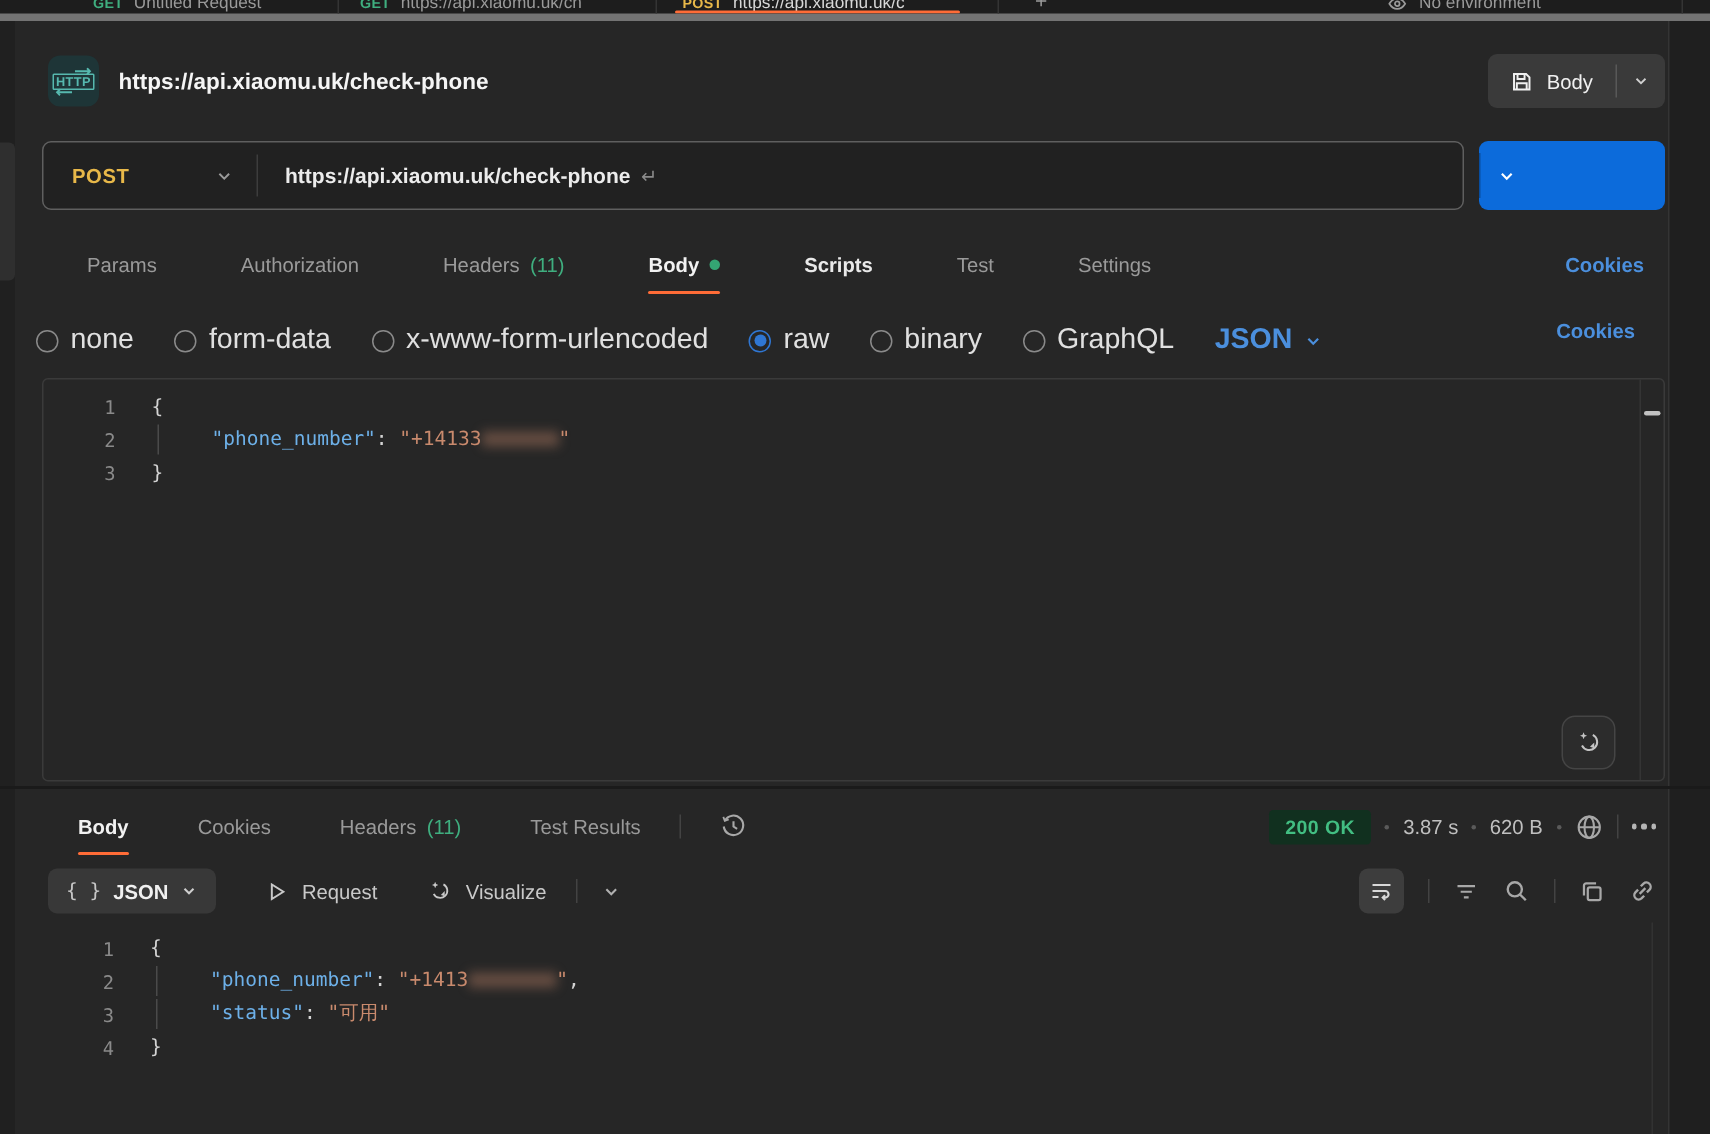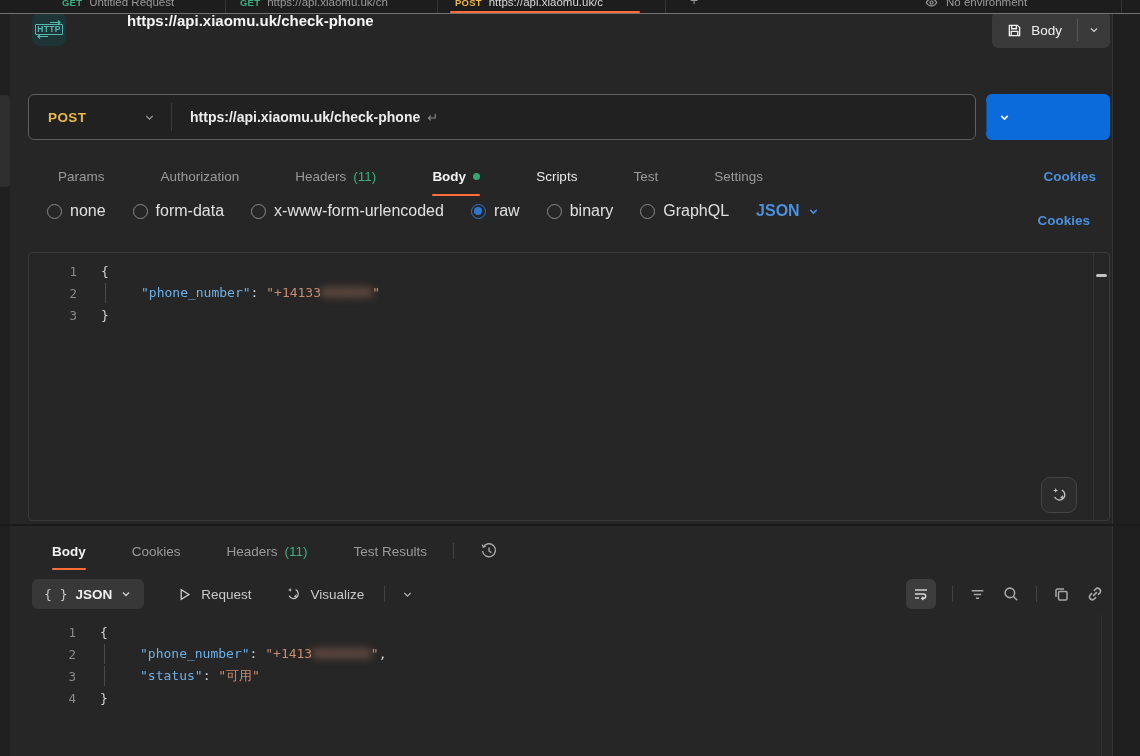--- a/index.html
+++ b/index.html
@@ -4,34 +4,34 @@
 <style>
   * { margin:0; padding:0; box-sizing:border-box; }
   html,body { background:#1a1a1a; }
   .app{
     position:relative; width:1140px; height:756px; overflow:hidden;
     background:#262626; font-family:"Liberation Sans", sans-serif;
     color:#d0d0d0; -webkit-font-smoothing:antialiased;
   }
   svg{display:block;}
   
-  .topstrip{position:absolute;top:0;left:0;width:1140px;height:14px;background:#1d1d1d;border-bottom:1px solid #737373;overflow:hidden;z-index:5;}
+  .topstrip{position:absolute;top:0;left:0;width:1140px;height:14px;background:#1d1d1d;border-bottom:5px solid #737373;overflow:hidden;z-index:5;}
   .tstab{position:absolute;top:-8px;height:20px;display:flex;align-items:center;gap:7px;font-size:11.5px;color:#9a9a9a;white-space:nowrap;}
   .tsmethod{font-size:9.5px;font-weight:bold;letter-spacing:.2px;}
   .tsm-get{color:#3fae7f;} .tsm-post{color:#e8b849;}
   .tsdiv{position:absolute;top:0;width:1px;height:14px;background:#343434;}
   .tsunderline{position:absolute;left:450px;bottom:0;width:190px;height:2px;background:#ff6c37;border-radius:1px;}
   .tsplus{position:absolute;left:690px;top:-8px;font-size:14px;color:#9a9a9a;}
   .tsenv{position:absolute;left:925px;top:-8px;height:20px;display:flex;align-items:center;gap:8px;font-size:11.5px;color:#9a9a9a;}
   
   .left-sliver{position:absolute;top:14px;left:0;width:10px;height:742px;background:#202020;}
   .sliver-handle{position:absolute;top:81px;left:0;width:10px;height:92px;background:#2f2f2f;border-radius:0 4px 4px 0;}
   .right-edge{position:absolute;top:14px;left:1112px;width:28px;height:742px;background:#1f1f1f;border-left:1px solid #343434;}
   
-  .req-header{position:absolute;top:12px;left:10px;width:1100px;height:44px;display:flex;gap:48px;}
+  .req-header{position:absolute;top:32px;left:10px;width:1100px;height:44px;display:flex;align-items:center;}
   .http-badge{width:34px;height:34px;margin-left:22px;border-radius:8px;background:#1e3537;display:flex;flex-direction:column;align-items:center;justify-content:center;color:#56b8ae;flex:none;}
   .http-badge .arrow-top{align-self:flex-end;margin-right:4px;margin-bottom:-1px;}
   .http-badge .arrow-bot{align-self:flex-start;margin-left:4px;margin-top:-1px;}
   .http-badge .txt{font-size:8.5px;font-weight:bold;letter-spacing:.3px;border:1px solid #56b8ae;border-radius:1px;padding:0 1px;line-height:9px;}
   .req-title{margin-left:13px;font-size:15px;font-weight:bold;color:#f5f5f5;}
   .save-group{margin-left:auto;height:36px;display:flex;align-items:stretch;background:#3a3a3a;border-radius:6px;overflow:hidden;}
   .save-btn{display:flex;align-items:center;gap:9px;padding:0 15px;font-size:13.5px;color:#f0f0f0;cursor:pointer;}
   .save-div{width:1px;background:#585858;margin:7px 0;}
   .save-caret{width:32px;display:flex;align-items:center;justify-content:center;color:#d0d0d0;cursor:pointer;}
   
@@ -44,26 +44,26 @@
   .enter-hint{margin-left:7px;color:#8a8a8a;font-weight:normal;font-size:13px;}
   .send-group{width:124px;height:46px;background:#0c6bdb;border-radius:6px;display:flex;align-items:stretch;overflow:hidden;flex:none;}
   .send-btn{flex:1;display:flex;align-items:center;justify-content:center;color:#fff;font-size:14.5px;font-weight:bold;cursor:pointer;}
   .send-div{width:1px;background:rgba(0,0,0,.28);margin:8px 0;}
   .send-caret{width:34px;display:flex;align-items:center;justify-content:center;color:#fff;cursor:pointer;}
   
   .req-tabs{position:absolute;top:156px;left:38px;height:40px;display:flex;align-items:stretch;gap:36px;font-size:13.5px;color:#9a9a9a;}
   .rtab{position:relative;display:flex;align-items:center;gap:7px;cursor:pointer;white-space:nowrap;margin-left:20px;}
   .rtab.active{color:#f2f2f2;font-weight:bold;}
   .rtab.active::after{content:'';position:absolute;left:0;right:0;bottom:0;height:2px;background:#ff6c37;border-radius:1px;}
-  .rtab.bright{color:#e9e9e9;font-weight:normal;}
+  .rtab.bright{color:#e9e9e9;font-weight:bold;}
   .count-green{color:#3fae7f;}
   .green-dot{width:7px;height:7px;border-radius:50%;background:#34a573;}
   .cookies-link{position:absolute;top:156px;right:44px;height:40px;display:flex;align-items:center;color:#4b8fdd;font-weight:bold;font-size:13.5px;cursor:pointer;}
   
-  .radio-row{position:absolute;top:202px;left:47px;height:36px;display:flex;align-items:flex-start;gap:27px;font-size:16px;color:#e0e0e0;}
+  .radio-row{position:absolute;top:202px;left:24px;height:36px;display:flex;align-items:flex-end;gap:27px;font-size:19px;color:#e0e0e0;}
   .radio-item{display:flex;align-items:center;gap:8px;cursor:pointer;}
   .radio{width:15px;height:15px;border-radius:50%;border:1.5px solid #8a8a8a;position:relative;flex:none;}
   .radio.sel{border-color:#2f76d2;}
   .radio.sel::after{content:'';position:absolute;inset:2.5px;border-radius:50%;background:#2f76d2;}
   .lang-select{display:flex;align-items:center;gap:7px;color:#4b8fdd;font-weight:bold;cursor:pointer;}
   .beautify-link{position:absolute;top:202px;right:50px;height:36px;display:flex;align-items:center;color:#4b8fdd;font-weight:bold;font-size:13.5px;cursor:pointer;}
   
   .editor{font-family:"DejaVu Sans Mono", monospace;font-size:13px;color:#d4d4d4;}
   .editor1{position:absolute;top:252px;left:28px;width:1082px;height:269px;border:1px solid #3a3a3a;border-radius:4px;background:#262626;padding-top:7px;}
   .editor2{position:absolute;top:615px;left:28px;width:1082px;height:141px;padding-top:6px;background:#262626;}
@@ -295,20 +295,41 @@
     <div class="vline"></div>
     <div class="hist-icon">
       <svg width="18" height="18" viewBox="0 0 18 18" fill="none" stroke="currentColor" stroke-width="1.4">
         <path d="M3.2 5.2A6.5 6.5 0 1 1 2.5 9"></path>
         <path d="M2.2 2.6l1 2.6 2.6-1" stroke-width="1.2"></path>
         <path d="M9 5.5V9l2.4 1.6"></path>
       </svg>
     </div>
   </div>
 
+  <div class="resp-status">
+    <span class="status-badge">200 OK</span>
+    <span class="sep-dot"></span>
+    <span class="meta-txt">3.87 s</span>
+    <span class="sep-dot"></span>
+    <span class="meta-txt">620 B</span>
+    <span class="sep-dot"></span>
+    <span class="icon-btn">
+      <svg width="19" height="19" viewBox="0 0 18 18" fill="none" stroke="currentColor" stroke-width="1.3">
+          <circle cx="9" cy="9" r="6.7"></circle>
+          <ellipse cx="9" cy="9" rx="3" ry="6.7"></ellipse>
+          <path d="M2.3 9h13.4"></path>
+        </svg>
+    </span>
+    <span class="vline"></span>
+    <span class="ellipsis">
+        <i></i>
+        <i></i>
+        <i></i>
+      </span>
+  </div>
 
   <div class="resp-toolbar">
     <div class="fmt-pill">
       <span class="fmt-braces">{ }</span>
       <span class="fmt-label">JSON</span>
       <svg width="12" height="12" viewBox="0 0 16 16" fill="none" stroke="#cfcfcf" stroke-width="1.8">
           <path d="M4 6l4 4 4-4"></path>
         </svg>
     </div>
     <div class="tool-item">

